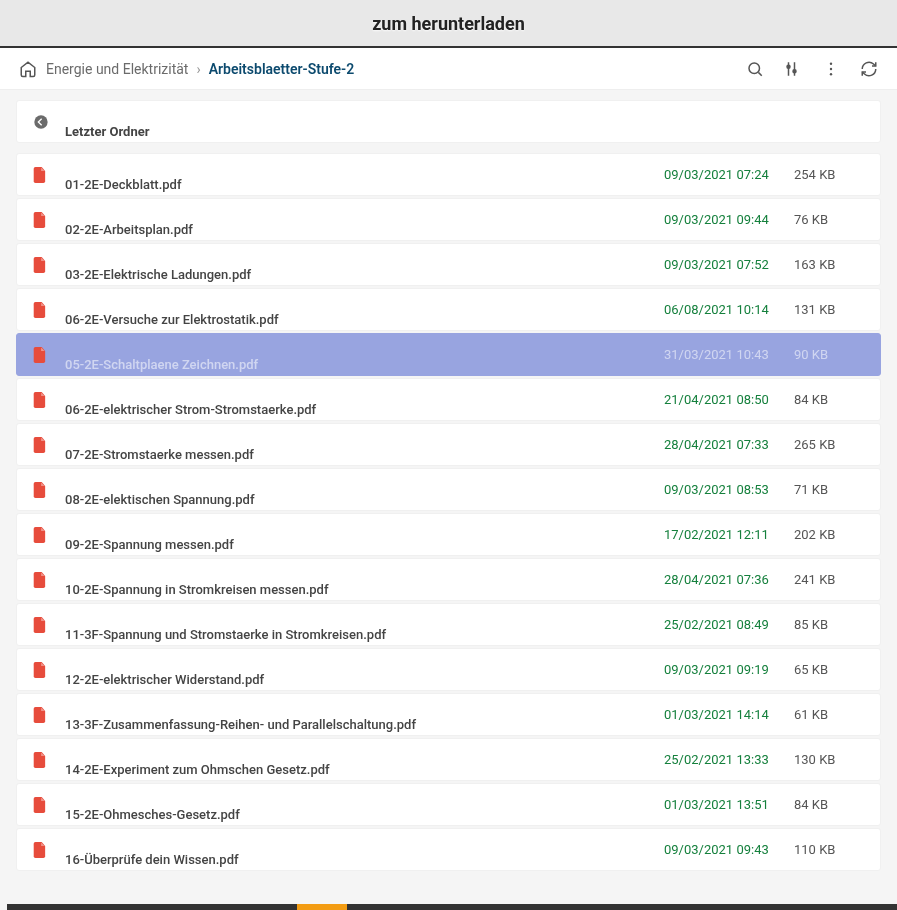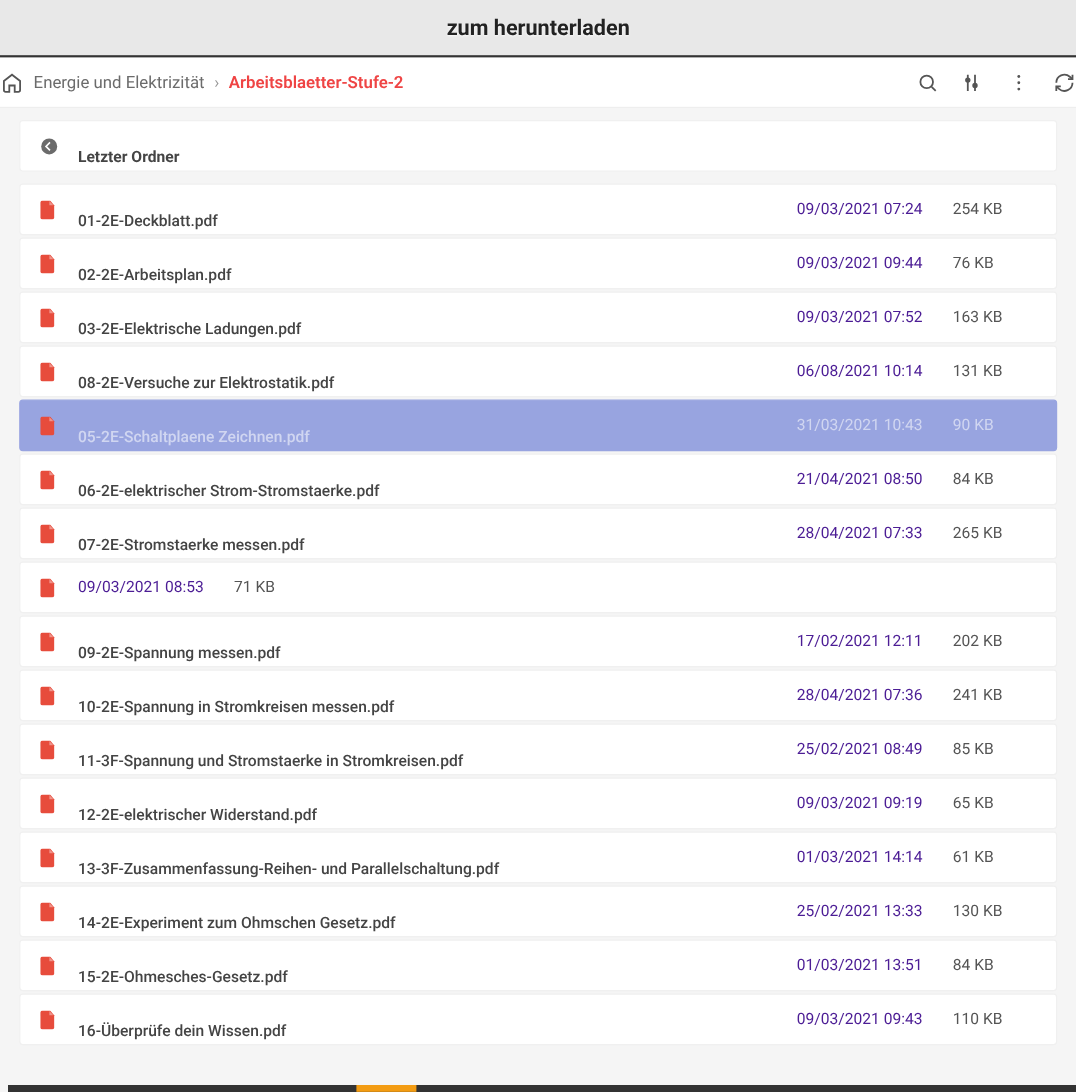--- a/index.html
+++ b/index.html
@@ -28,36 +28,36 @@
       font-weight: 700;
       font-size: 18px;
       color: #222;
       text-shadow: 0 1px 2px rgba(255,255,255,0.8);
     }
     .toolbar {
       background: #fff;
       height: 42px;
       display: flex;
       align-items: center;
-      padding: 0 0;
+      padding: 0 18px;
       border-bottom: 1px solid #eee;
     }
     .breadcrumb {
       display: flex;
       align-items: center;
       gap: 8px;
       flex: 1;
       color: #6b6b6b;
       font-size: 14px;
     }
     .bc-part {
       color: #6b6b6b;
     }
     .bc-current {
-      color: #ef4444;
+      color: #0c4a6e;
       font-weight: 600;
     }
     .bc-sep {
       color: #999;
     }
     .toolbar-actions {
       display: flex;
       align-items: center;
       gap: 18px;
     }
@@ -116,21 +116,21 @@
       font-weight: 500;
       margin-top: 20px;
     }
     .row.header .file-name {
       font-weight: 700;
       color: #444;
     }
     .file-date {
       width: 130px;
       text-align: left;
-      color: #4c1d95;
+      color: #15803d;
       font-size: 13px;
     }
     .file-size {
       width: 70px;
       text-align: left;
       color: #555;
       font-size: 13px;
     }
     .row-actions {
       display: flex;
@@ -254,21 +254,21 @@
         <span class="file-date">09/03/2021 07:52</span>
         <span class="file-size">163 KB</span>
       </div>
       <div class="row">
         <span class="row-icon pdf-icon">
           <svg width="14" height="16" viewBox="0 0 24 28">
             <path fill="currentColor" d="M4 0h11l6 7v18a3 3 0 0 1-3 3H4a3 3 0 0 1-3-3V3a3 3 0 0 1 3-3z"></path>
             <path fill="#fff" d="M14 1v6h6" opacity="0.4"></path>
           </svg>
         </span>
-        <span class="file-name">08-2E-Versuche zur Elektrostatik.pdf</span>
+        <span class="file-name">06-2E-Versuche zur Elektrostatik.pdf</span>
         <span class="file-date">06/08/2021 10:14</span>
         <span class="file-size">131 KB</span>
       </div>
       <div class="row selected">
         <span class="row-icon pdf-icon">
           <svg width="14" height="16" viewBox="0 0 24 28">
             <path fill="currentColor" d="M4 0h11l6 7v18a3 3 0 0 1-3 3H4a3 3 0 0 1-3-3V3a3 3 0 0 1 3-3z"></path>
             <path fill="#fff" d="M14 1v6h6" opacity="0.4"></path>
           </svg>
         </span>
@@ -298,20 +298,21 @@
         <span class="file-date">28/04/2021 07:33</span>
         <span class="file-size">265 KB</span>
       </div>
       <div class="row">
         <span class="row-icon pdf-icon">
           <svg width="14" height="16" viewBox="0 0 24 28">
             <path fill="currentColor" d="M4 0h11l6 7v18a3 3 0 0 1-3 3H4a3 3 0 0 1-3-3V3a3 3 0 0 1 3-3z"></path>
             <path fill="#fff" d="M14 1v6h6" opacity="0.4"></path>
           </svg>
         </span>
+        <span class="file-name">08-2E-elektischen Spannung.pdf</span>
         <span class="file-date">09/03/2021 08:53</span>
         <span class="file-size">71 KB</span>
       </div>
       <div class="row">
         <span class="row-icon pdf-icon">
           <svg width="14" height="16" viewBox="0 0 24 28">
             <path fill="currentColor" d="M4 0h11l6 7v18a3 3 0 0 1-3 3H4a3 3 0 0 1-3-3V3a3 3 0 0 1 3-3z"></path>
             <path fill="#fff" d="M14 1v6h6" opacity="0.4"></path>
           </svg>
         </span>

